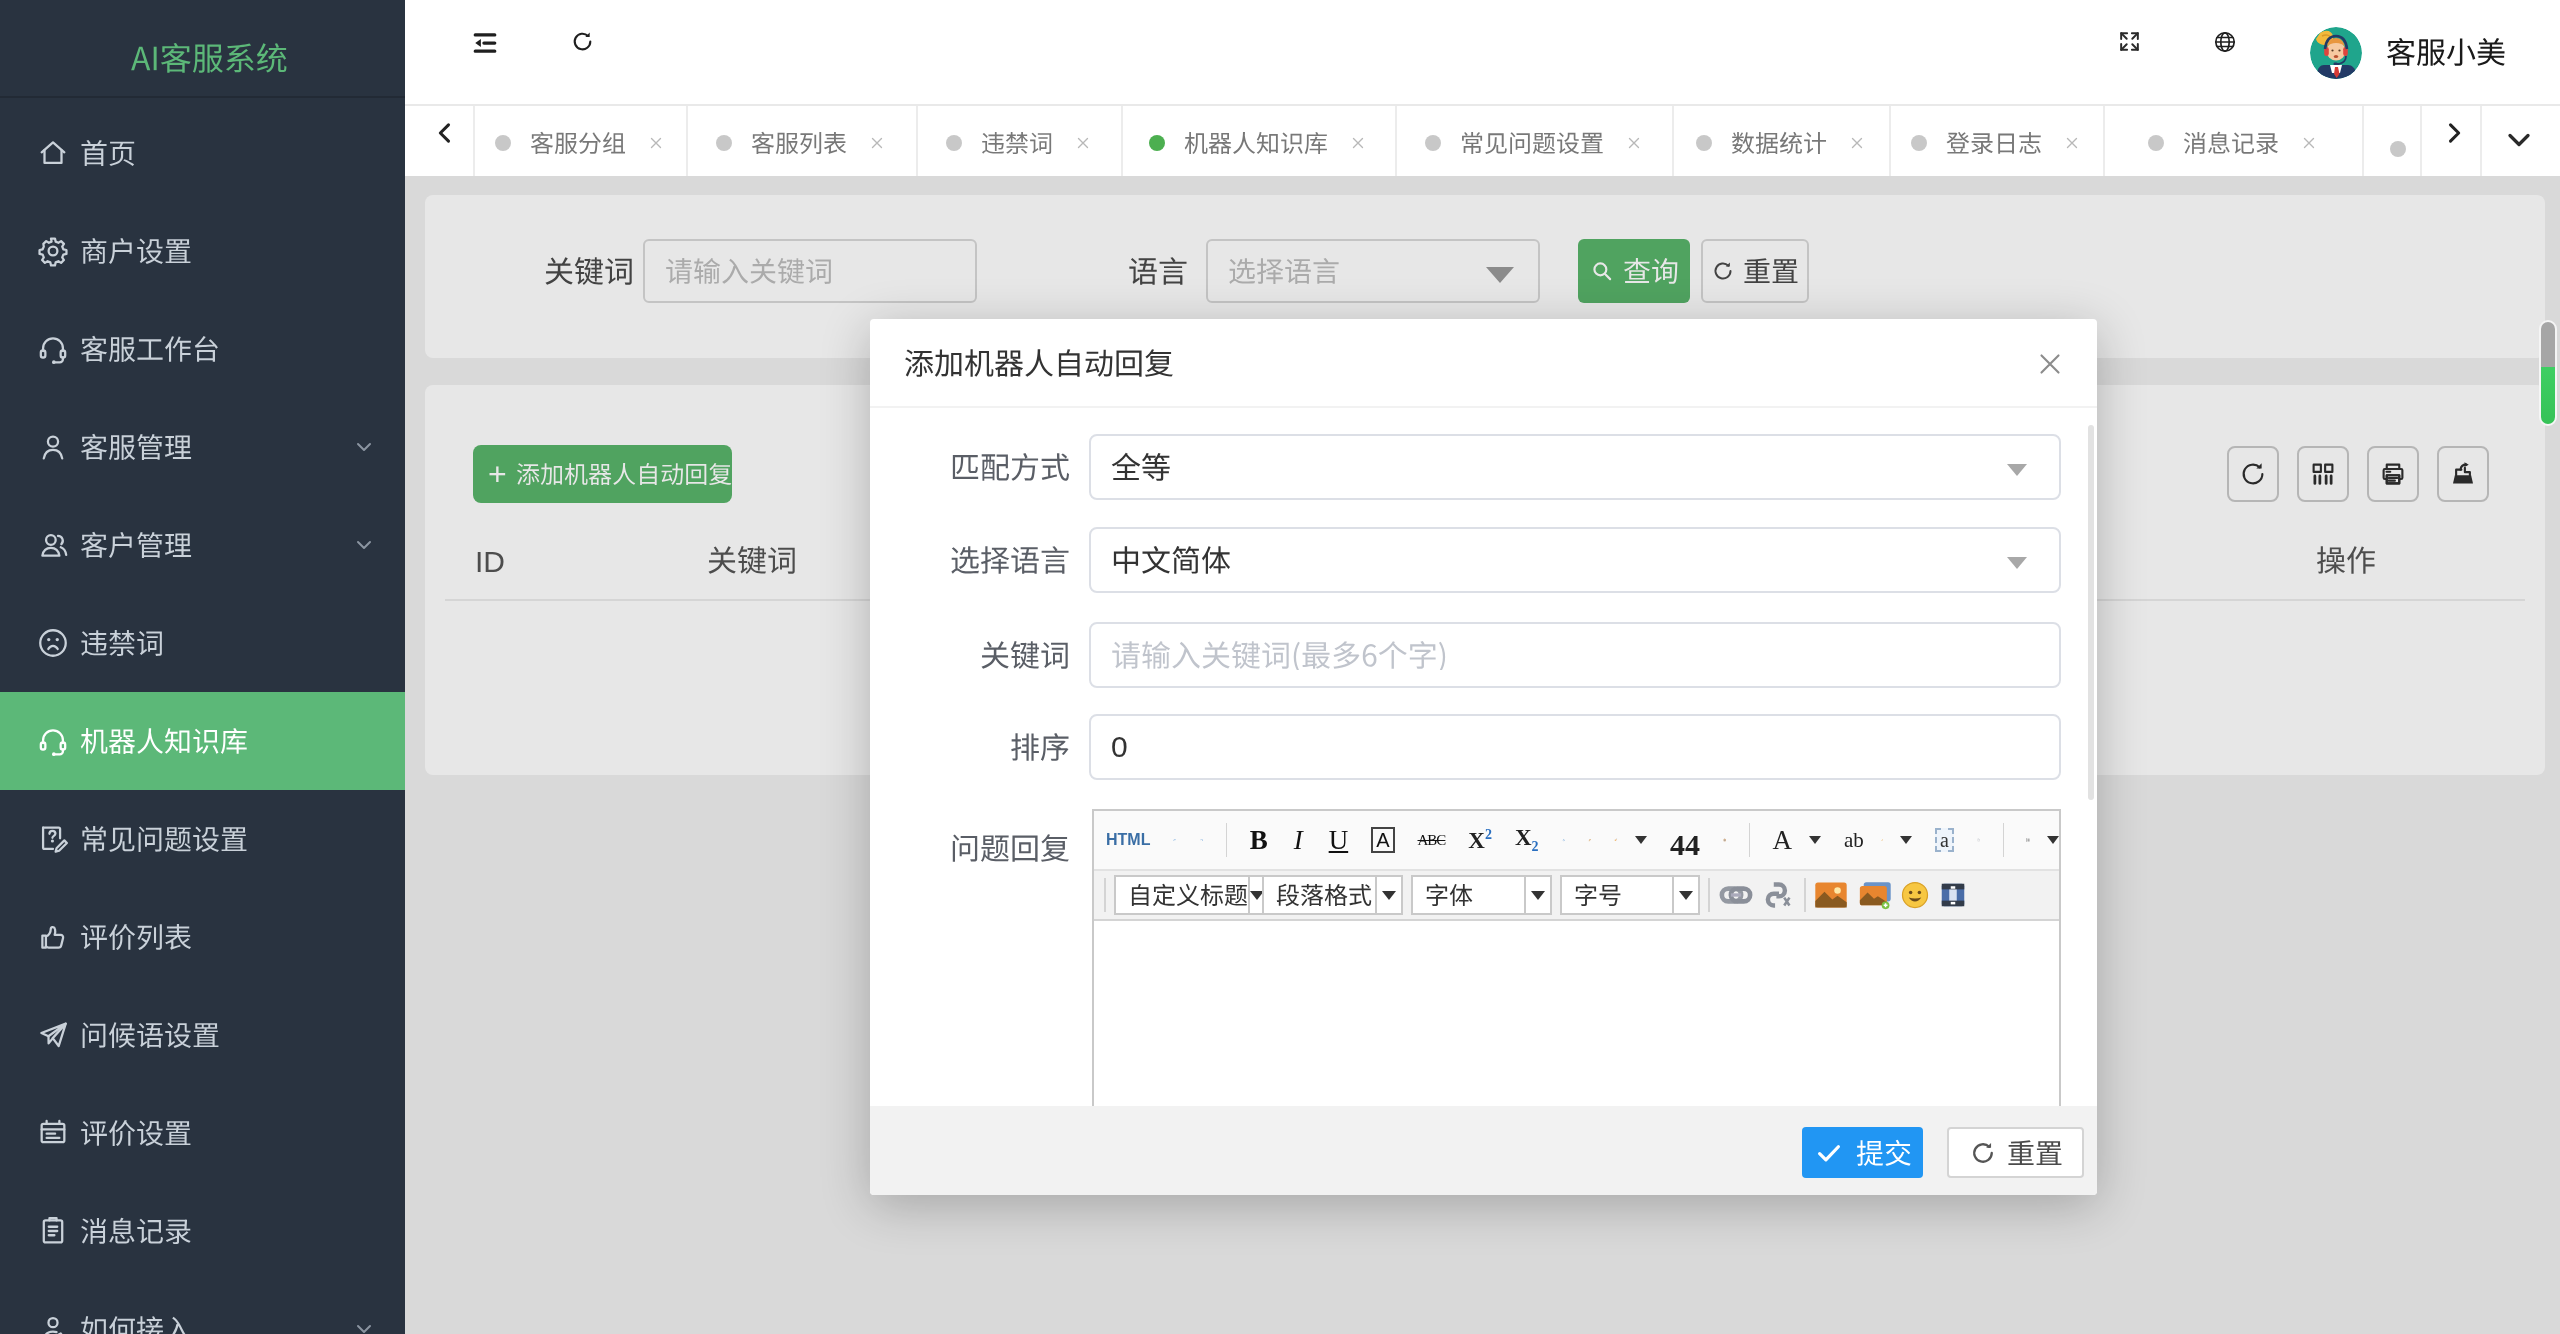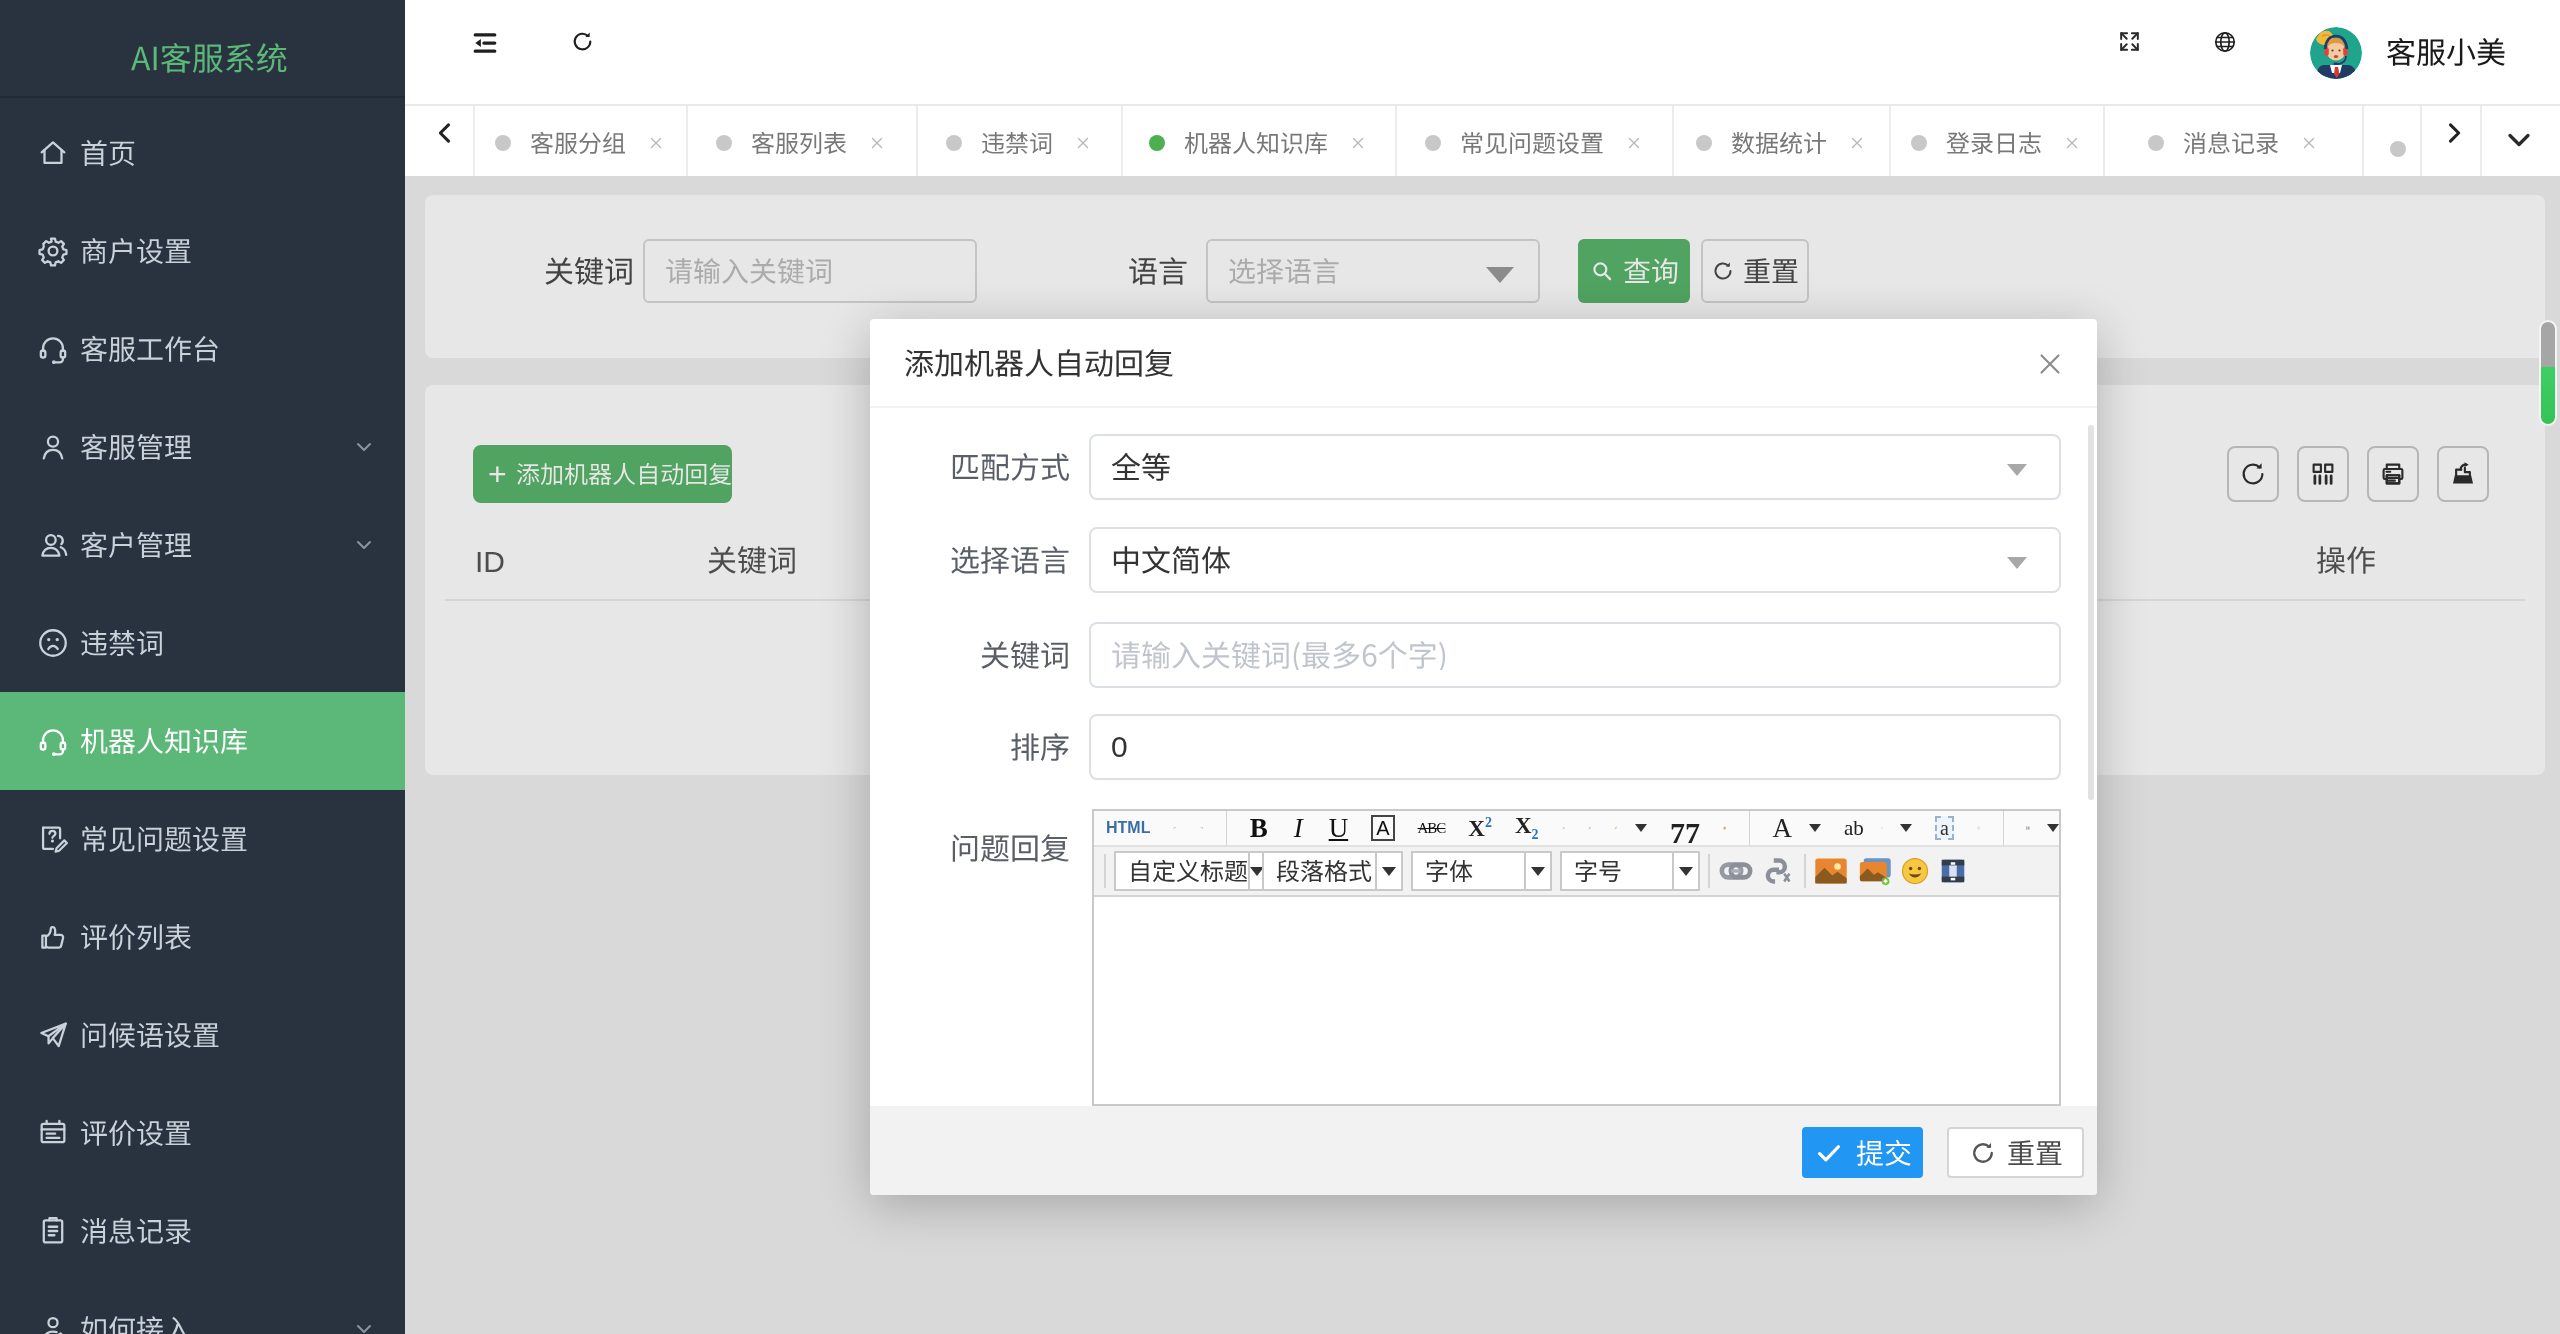--- a/index.html
+++ b/index.html
@@ -40,21 +40,21 @@
 
 .modal{position:absolute;left:870px;top:319px;width:1227px;height:876px;background:#fff;border-radius:4px;box-shadow:0 10px 50px rgba(0,0,0,.24);z-index:100}
 .mhead{position:absolute;left:0;top:0;width:100%;height:89px;border-bottom:2px solid #f2f2f2;display:flex;align-items:center;padding-left:34px}
 .mclose{position:absolute;right:30px;top:28px}
 .mbody{position:absolute;left:0;top:89px;width:100%;height:698px;overflow:hidden}
 .mlabel{position:absolute;right:1027px;height:66px;display:flex;align-items:center;white-space:nowrap}
 .minp{position:absolute;left:219px;width:972px;height:66px;border:2px solid #dcdfe6;border-radius:8px;display:flex;align-items:center;padding-left:20px;background:#fff}
 .mval{display:flex;align-items:center}
 .minp .seltri{top:28px;border-left-width:10px;border-right-width:10px;border-top-width:12px;border-top-color:#a8a8a8}
 .editor{position:absolute;left:222px;top:401px;width:969px;height:297px;border:2px solid #c9c9c9;background:#fff}
-.tb1{height:36px;background:#fafafa;display:flex;align-items:center;padding-left:12px;gap:23px;border-bottom:2px solid #e2e2e2}
+.tb1{height:60px;background:#fafafa;display:flex;align-items:center;padding-left:12px;gap:23px;border-bottom:2px solid #e2e2e2}
 .tb2{height:50px;background:#f2f2f2;display:flex;align-items:center;padding-left:8px;gap:8px;border-bottom:2px solid #d4d4d4}
 .vsep{width:2px;height:34px;background:#d4d4d4;display:inline-block}
 .tri2{width:0;height:0;border-left:6px solid transparent;border-right:6px solid transparent;border-top:8px solid #333;display:inline-block;margin-left:-6px}
 .ddgrp{height:40px;display:inline-flex}
 .ddbox{flex:1;background:#fff;border:2px solid #c9c9c9;display:inline-flex;align-items:center;padding-left:12px}
 .ddarr{width:26px;background:#fff;border:2px solid #c9c9c9;border-left:none;display:inline-flex;align-items:center;justify-content:center}
 .tri3{width:0;height:0;border-left:7px solid transparent;border-right:7px solid transparent;border-top:9px solid #333}
 .edbody{height:193px;background:#fff}
 .mscroll{position:absolute;right:3px;top:17px;width:6px;height:375px;background:#e2e2e2;border-radius:3px}
 .mfoot{position:absolute;left:0;top:787px;width:100%;height:89px;background:#f2f2f2;border-radius:0 0 4px 4px}
@@ -899,21 +899,21 @@
               <path d="M14 4l6 4-7 9-5-3z" fill="#c98a3d"></path>
               <path d="M8 14l5 3-1.5 3.5c-3.5 1-6-.5-8-2z" fill="#e8c79a"></path>
             </svg>
             <svg width="28" height="26" viewBox="0 0 26 24">
               <path d="M14 6l4 4L8 20l-4-4z" fill="#e8a33d"></path>
               <path d="M15 5l3-2 3 3-2 3z" fill="#d77f2f"></path>
               <path d="M5 4l.7 1.8L7.5 6l-1.6.8L5.5 9l-.9-1.9L2.5 7l1.7-1zM19 12l.6 1.5 1.5.5-1.4.7-.4 1.8-.8-1.6-1.7-.3 1.4-1z" fill="#e04a3f"></path>
               <path d="M21 2l.5 1.2 1.3.4-1.2.6-.3 1.5-.7-1.3-1.4-.3 1.2-.8z" fill="#3f7fd0"></path>
             </svg>
             <span class="tri2"></span>
-            <span style="font-family:'Liberation Serif',serif;font-weight:700;font-size:30px;color:#222;line-height:18px;margin-top:10px">77</span>
+            <span style="font-family:'Liberation Serif',serif;font-weight:700;font-size:30px;color:#222;line-height:18px;margin-top:10px">44</span>
             <svg width="26" height="26" viewBox="0 0 24 24">
               <rect x="5" y="4" width="14" height="17" rx="2" fill="#b97a3c"></rect>
               <rect x="7.5" y="7" width="9" height="12" fill="#f3ece2"></rect>
               <rect x="9" y="2.5" width="6" height="4" rx="1" fill="#8a5a2a"></rect>
               <text x="12" y="17" font-size="10" font-family="Liberation Serif" font-weight="700" fill="#222" text-anchor="middle">T</text>
             </svg>
             <span class="vsep"></span>
             <span style="font-family:'Liberation Serif',serif;font-size:27px;color:#222">A</span>
             <span class="tri2"></span>
             <span style="font-family:'Liberation Serif',serif;font-size:21px;color:#222">ab</span>

